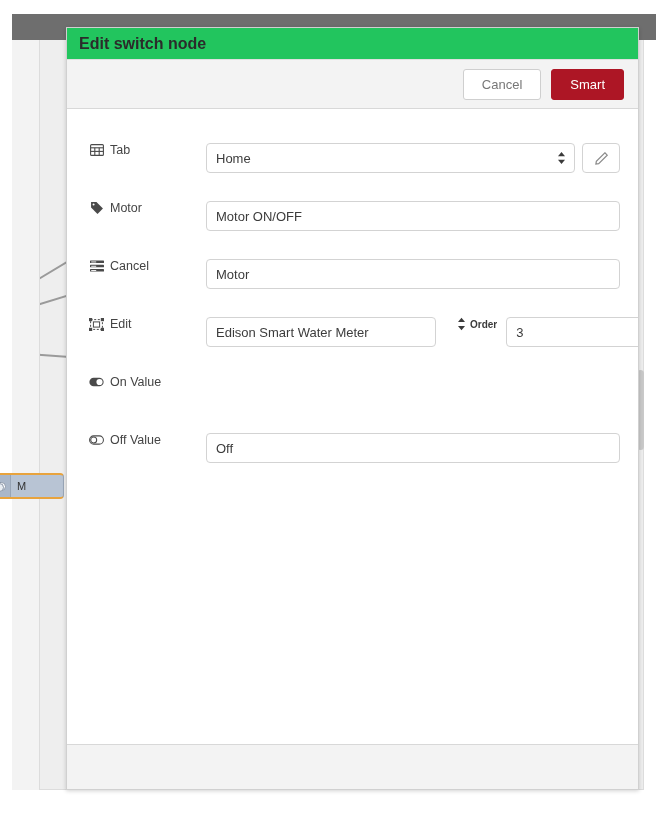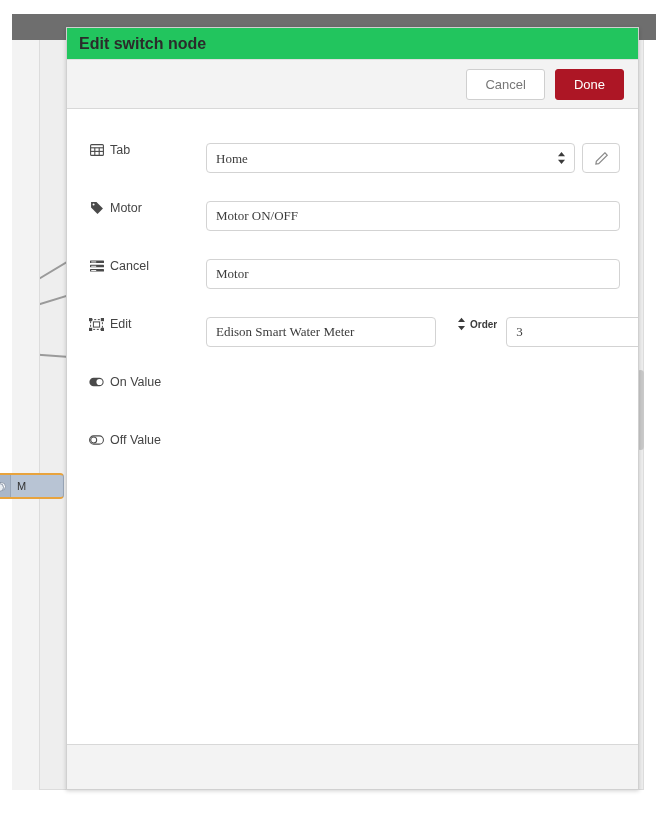--- a/index.html
+++ b/index.html
@@ -95,21 +95,21 @@
     font-size:12.5px; color:#444444;
     display:flex; align-items:center; gap:6px;
   }
   .row-label .lbl-ico {
     width:15px; height:14px; display:inline-flex;
     align-items:center; justify-content:center; color:#4a4a4a; flex:0 0 15px;
   }
 
   .fld {
     height:30px; border:1px solid #d3d3d3; border-radius:4px;
-    background:#ffffff; font-family:Liberation Serif, serif;
+    background:#ffffff; font-family:Liberation Sans, sans-serif;
     font-size:13px; color:#3c3c3c; padding:0 9px; outline:none;
   }
   .fld-full { flex:1 1 auto; }
   .fld-select {
     flex:1 1 auto; appearance:none; -webkit-appearance:none;
     padding-right:26px; background:#ffffff;
   }
   .select-wrap { position:relative; flex:1 1 auto; display:flex; }
   .select-arrows {
     position:absolute; right:9px; top:50%; transform:translateY(-50%);
@@ -154,21 +154,21 @@
   </div>
 
   <div class="dialog">
 
     <div class="dlg-title">
       <span>Edit switch node</span>
     </div>
 
     <div class="dlg-toolbar">
       <button class="btn btn-cancel">Cancel</button>
-      <button class="btn btn-done">Done</button>
+      <button class="btn btn-done">Smart</button>
     </div>
 
     <div class="dlg-body">
 
       <div class="form-row">
         <span class="row-label">
           <span class="lbl-ico">
             <svg width="14" height="12" viewBox="0 0 14 12" fill="none" stroke="currentColor" stroke-width="1.1">
               <rect x="0.6" y="0.6" width="12.8" height="10.8" rx="1"></rect>
               <line x1="0.6" y1="3.8" x2="13.4" y2="3.8"></line>
@@ -271,20 +271,21 @@
       <div class="form-row">
         <span class="row-label">
           <span class="lbl-ico">
             <svg width="15" height="10" viewBox="0 0 16 10" fill="none" stroke="currentColor" stroke-width="1.1">
               <rect x="0.6" y="0.6" width="14.8" height="8.8" rx="4.4"></rect>
               <circle cx="5" cy="5" r="3.2"></circle>
             </svg>
           </span>
           <span>Off Value</span>
         </span>
+        <input class="fld fld-full" type="text" value="Off" style="">
       </div>
 
     </div>
 
     <div class="dlg-footer"></div>
   </div>
 
 </div>
 
 </body></html>

